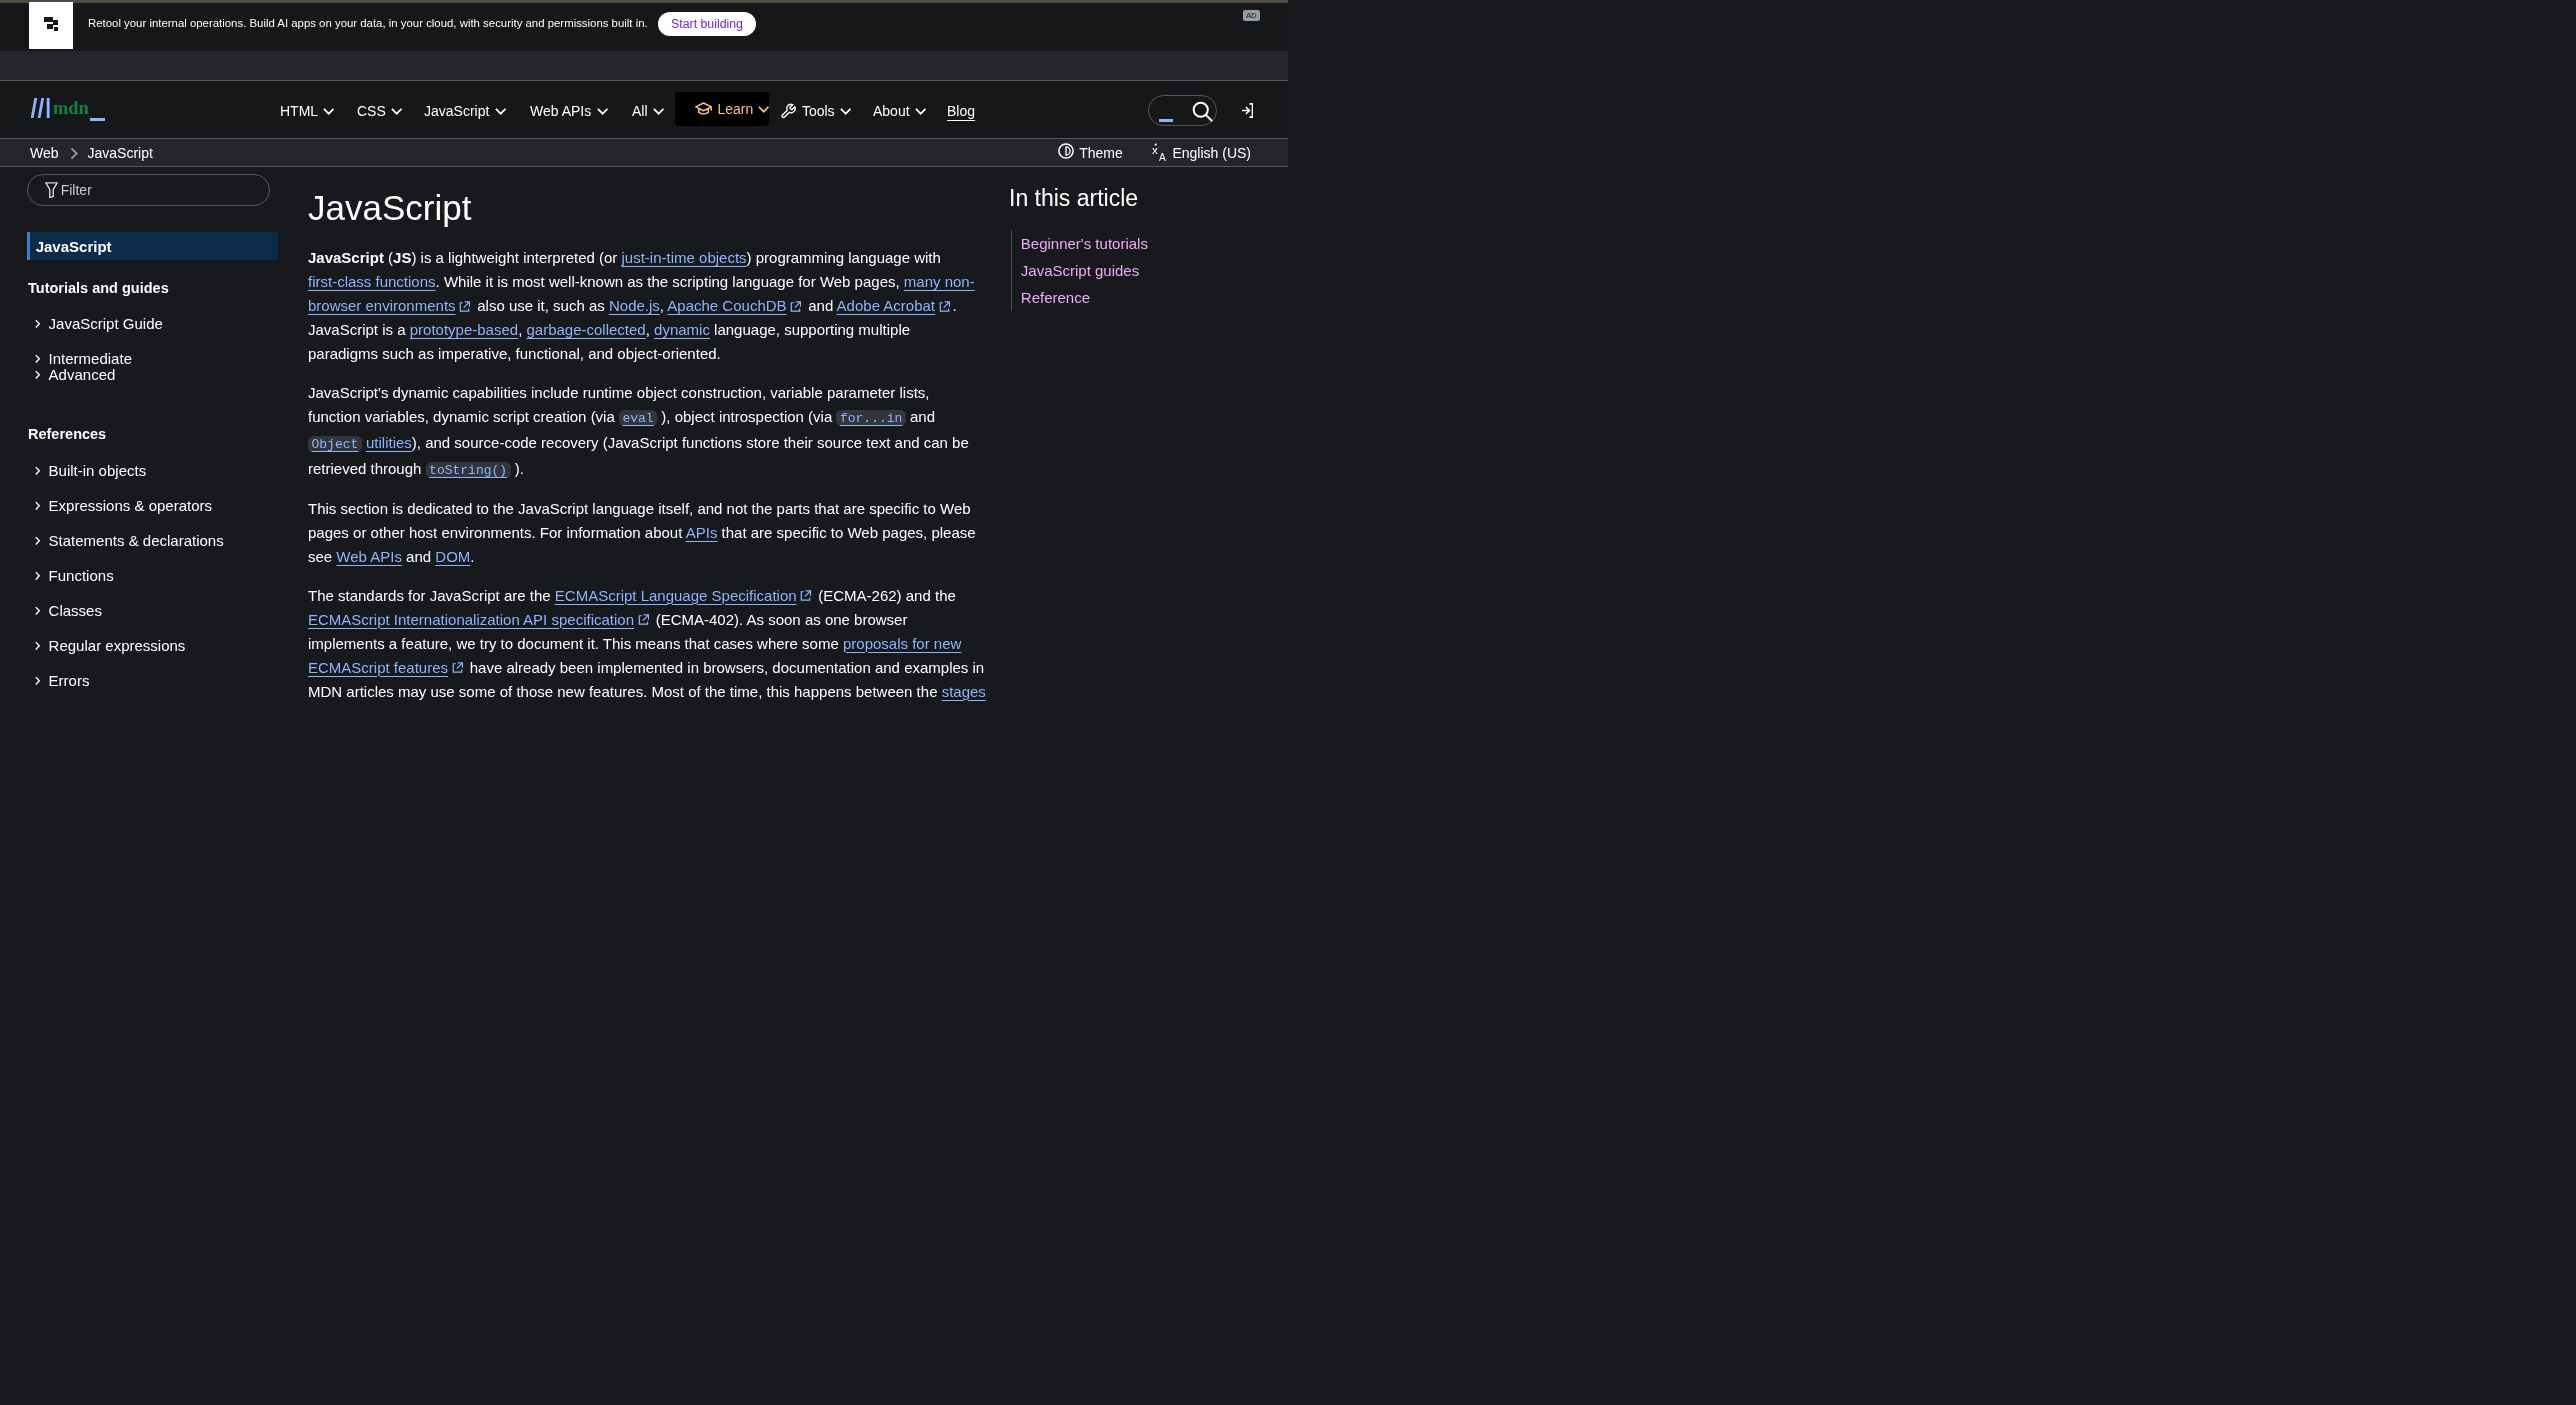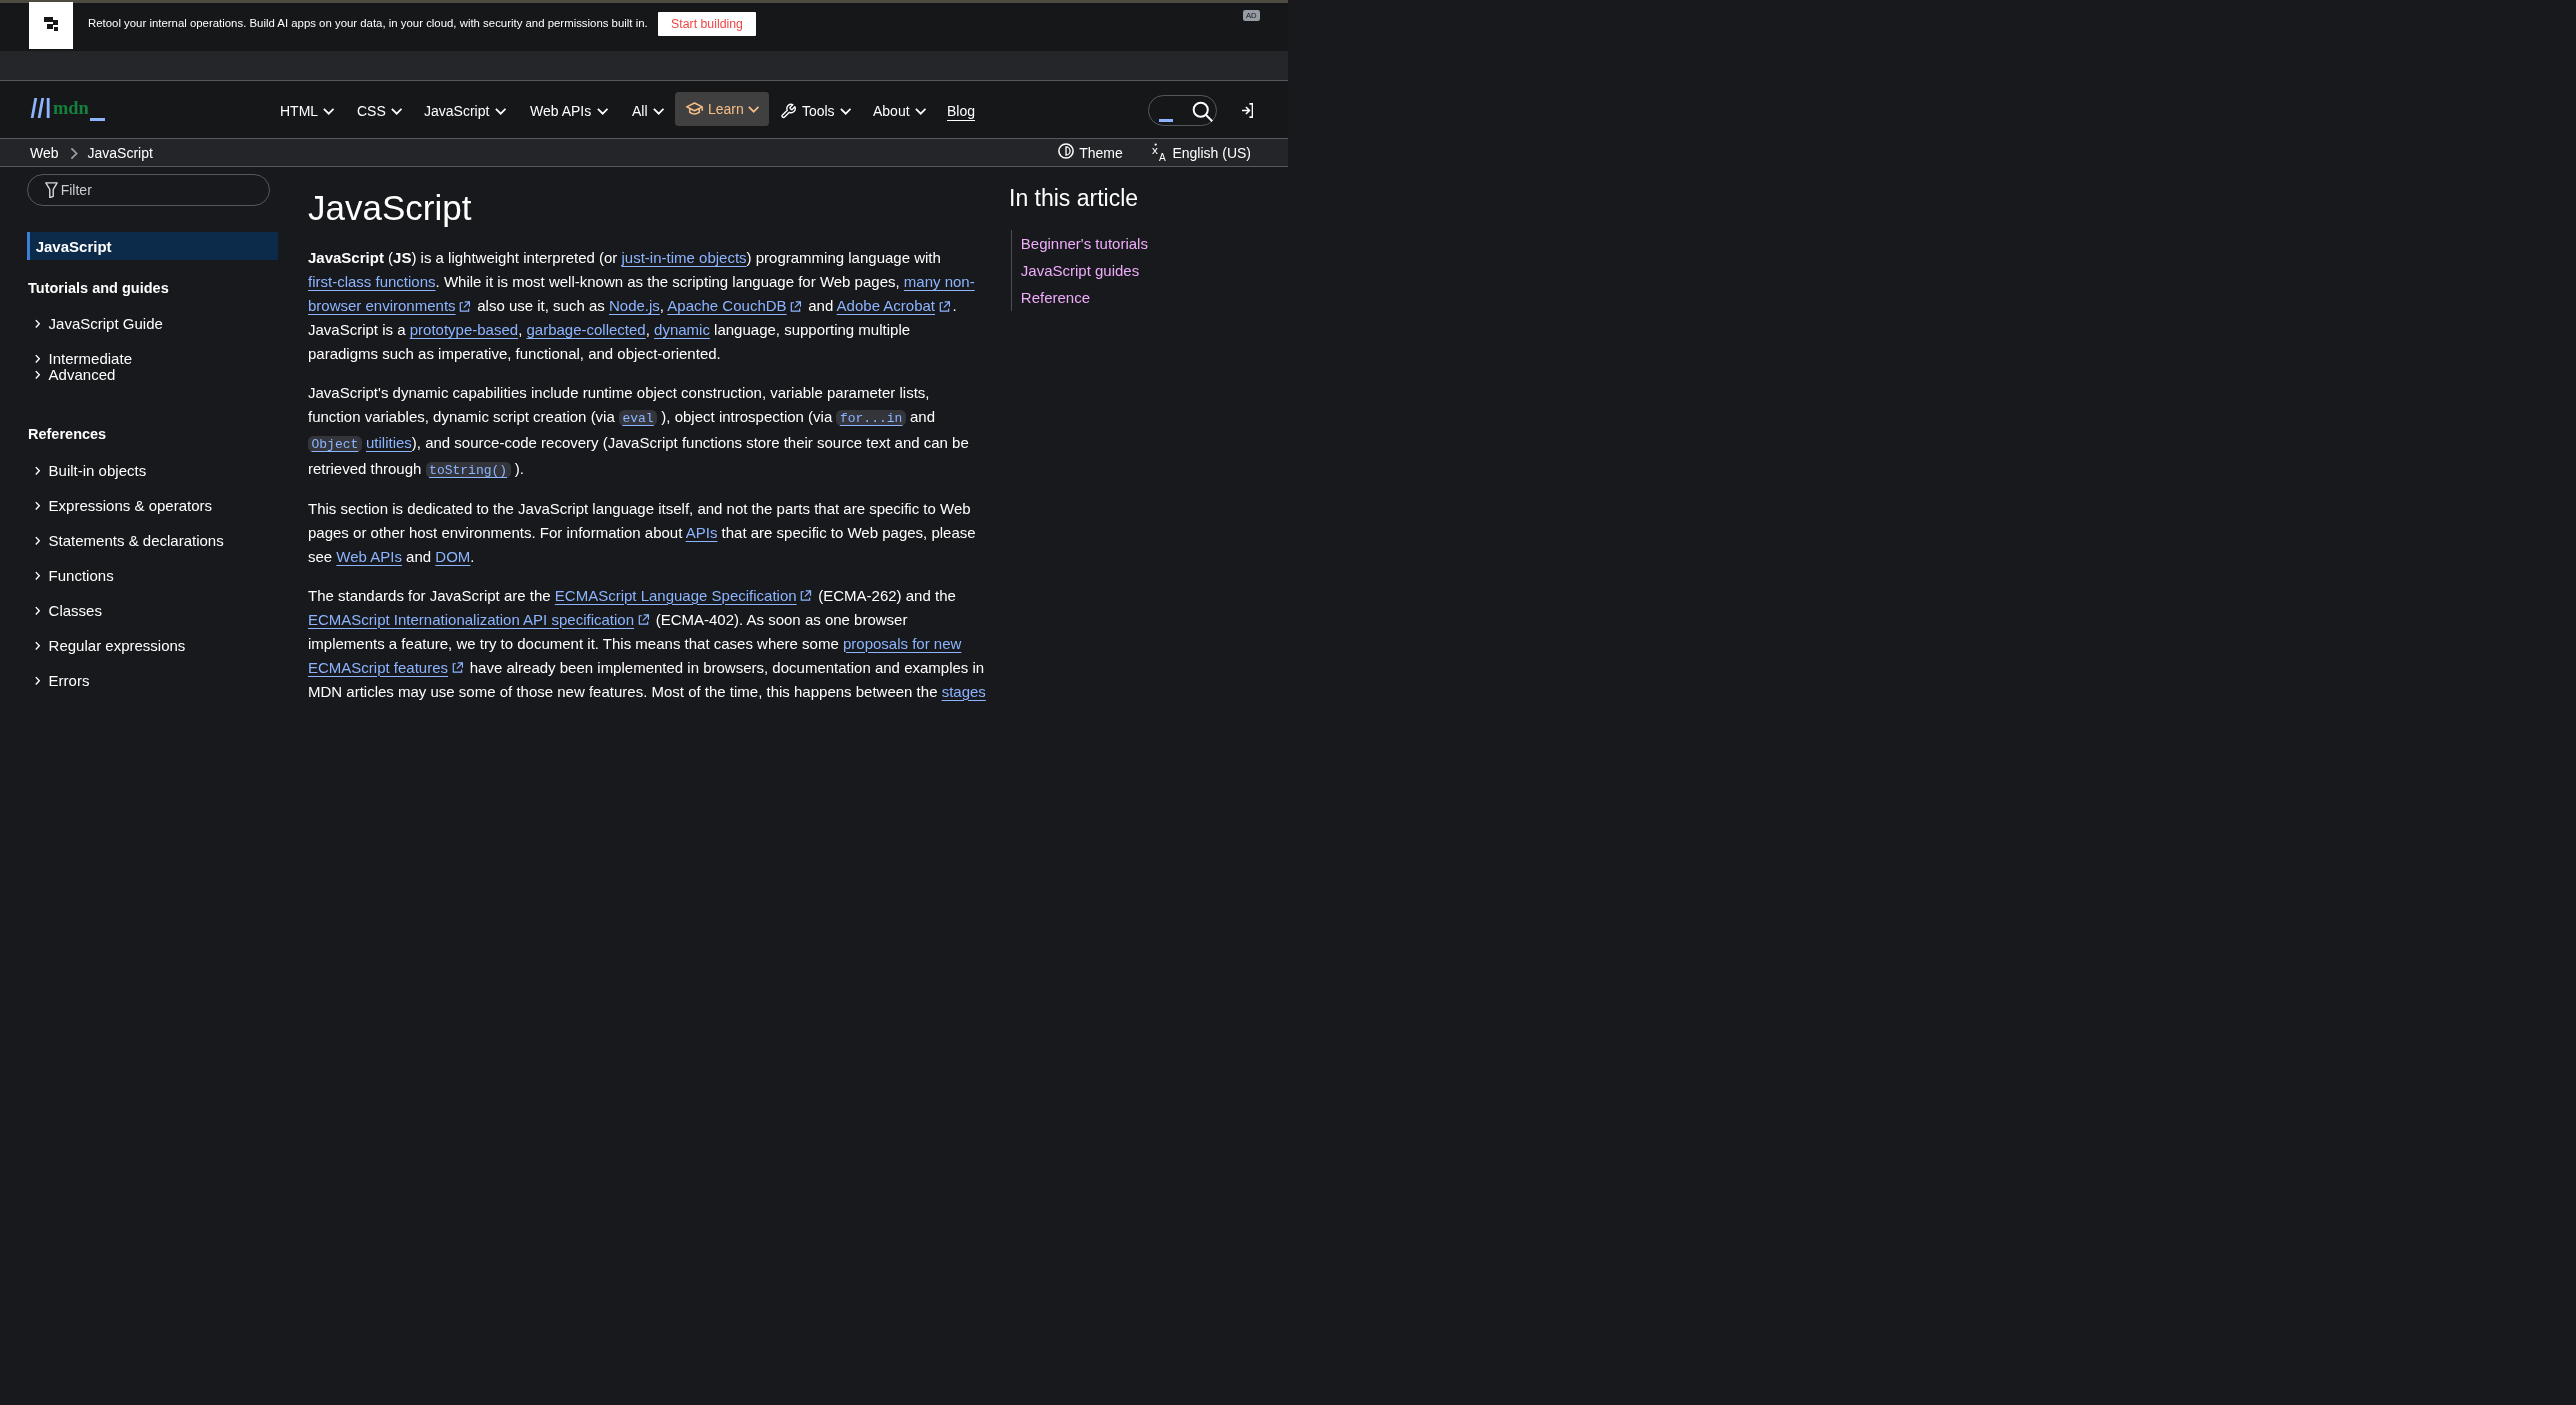--- a/index.html
+++ b/index.html
@@ -5,31 +5,31 @@
   font-family:"Liberation Sans",sans-serif;overflow:hidden;position:relative}
 .abs{position:absolute}
 a{color:#8cb4ff;text-decoration:underline;text-underline-offset:2.6px;text-decoration-thickness:1.1px}
 svg{display:block}
 
 #topstrip{top:0;left:0;width:1288px;height:2.6px;background:#4e4c41}
 #banner{top:2.6px;left:0;width:1288px;height:49px;background:#161719;border-bottom:1.3px solid #53585f}
 #rlogo{left:29px;top:2.2px;width:44px;height:47px;background:#fff}
 #rlogo div{position:absolute;background:#16181a}
 #bannertext{left:88px;top:0;height:46px;display:flex;align-items:center;font-size:11.4px;color:#fff}
-#startbtn{left:658px;top:12px;width:98px;height:24px;background:#fff;border-radius:1px;
-  color:#ef4444;font-size:12.3px;display:flex;align-items:center;justify-content:center}
+#startbtn{left:658px;top:12px;width:98px;height:24px;background:#fff;border-radius:12px;
+  color:#6d28d9;font-size:12.3px;display:flex;align-items:center;justify-content:center}
 #adbadge{left:1243px;top:9.6px;width:16.6px;height:11px;background:#969ca4;border-radius:2.2px;
   color:#17181a;font-size:7.7px;display:flex;align-items:center;justify-content:center;}
 
 #band{top:51px;left:0;width:1288px;height:30px;background:#24262a;border-bottom:1.3px solid #53585f}
 
 #nav{top:81px;left:0;width:1288px;height:57px;background:#161719}
 .navitem{position:absolute;top:1.8px;height:57px;display:flex;align-items:center;gap:5.3px;font-size:14px;color:#fff}
-#learnpill{left:675px;top:11px;width:94px;height:34px;background:#404040;border-radius:3.5px;
-  display:flex;align-items:center;justify-content:center;gap:4.4px;font-size:14px;color:#f5bd87}
+#learnpill{left:675px;top:11px;width:94px;height:34px;background:#000000;border-radius:3.5px;
+  display:flex;align-items:center;justify-content:flex-end;gap:4.4px;font-size:14px;color:#f5bd87}
 #mdnword{font-family:"Liberation Serif",serif;font-weight:bold;font-size:18.4px;color:#15803d;line-height:1}
 #mdnunder{width:15px;height:3.1px;background:#8cb4ff}
 #searchpill{left:1148px;top:13.6px;width:69px;height:31px;border:1.3px solid #53585f;border-radius:15.3px}
 #searchunder{position:absolute;left:9.6px;top:23px;width:14px;height:3.1px;background:#8cb4ff}
 
 #crumb{top:138px;left:0;width:1288px;height:29px;background:#232529;
   border-top:1.3px solid #53585f;border-bottom:1.3px solid #53585f;display:flex;align-items:center;padding-top:1px}
 #crumb .t{font-size:14px;color:#fff;text-decoration:none}
 
 #filterbox{left:27px;top:174px;width:243px;height:32px;border:1.3px solid #53585f;border-radius:16px;

